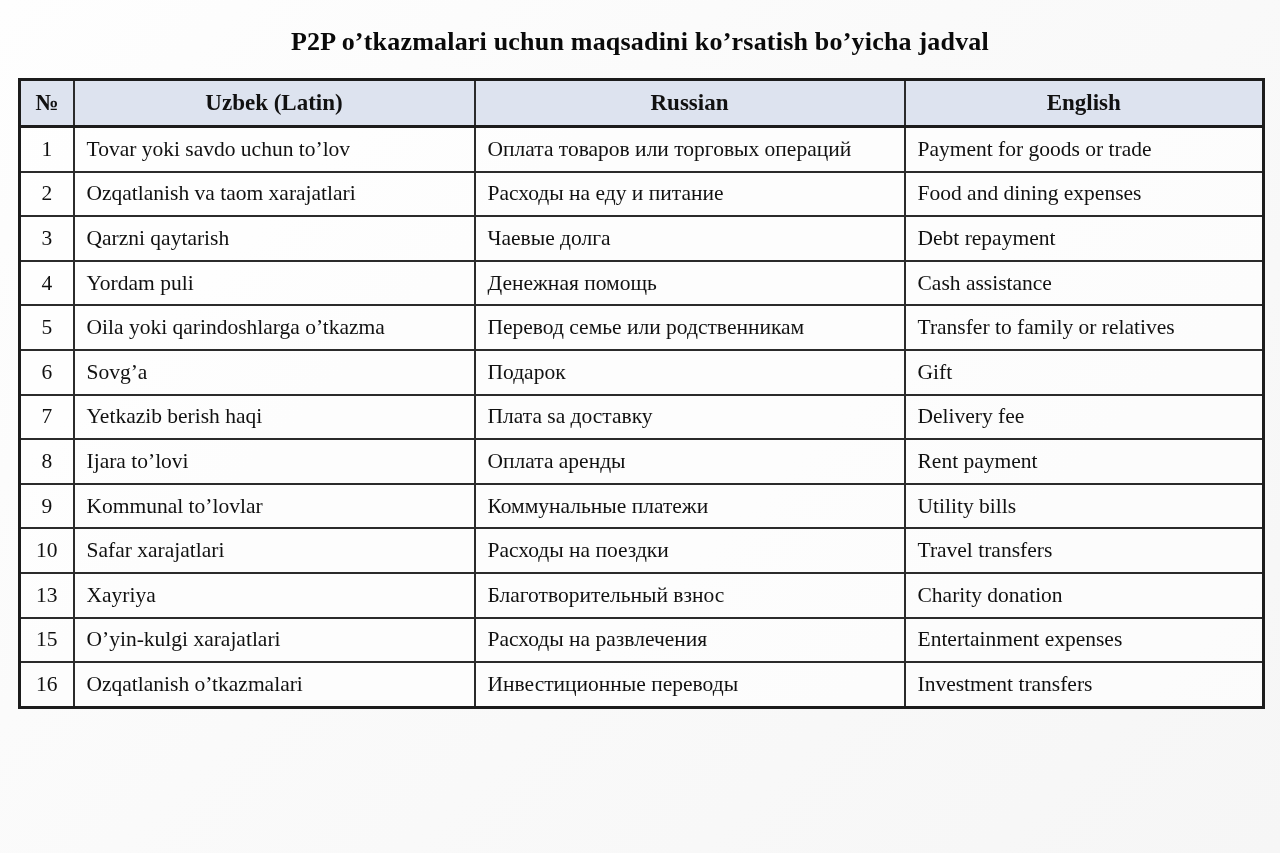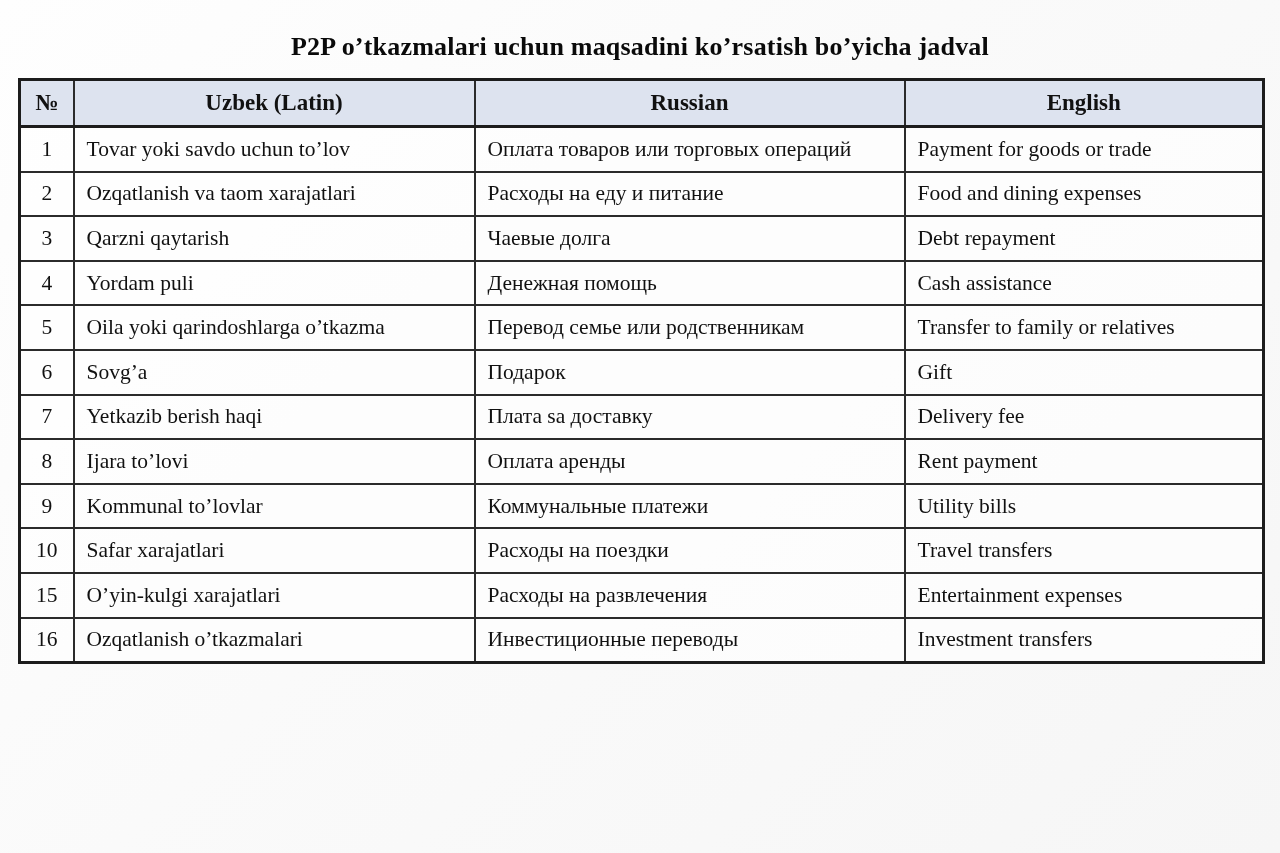--- a/index.html
+++ b/index.html
@@ -10,22 +10,22 @@
     color: #111111;
   }
   .page {
     position: relative;
     width: 1280px;
     height: 853px;
     background: linear-gradient(135deg, #fefefe 0%, #fafafa 45%, #f6f6f6 100%);
     overflow: hidden;
   }
   .doc-title {
-    margin: 16px;
-    padding-top: 16px;
+    margin: 0;
+    padding-top: 27px;
     text-align: center;
     font-size: 26px;
     font-weight: bold;
     letter-spacing: 0.2px;
     color: #0a0a0a;
   }
   table.p2p-table {
     border-collapse: collapse;
     table-layout: fixed;
     position: absolute;
@@ -144,20 +144,26 @@
           <td>Коммунальные платежи</td>
           <td>Utility bills</td>
         </tr>
         <tr>
           <td class="num">10</td>
           <td>Safar xarajatlari</td>
           <td>Расходы на поездки</td>
           <td>Travel transfers</td>
         </tr>
         <tr>
+          <td class="num">13</td>
+          <td>Xayriya</td>
+          <td>Благотворительный взнос</td>
+          <td>Charity donation</td>
+        </tr>
+        <tr>
           <td class="num">15</td>
           <td>O’yin-kulgi xarajatlari</td>
           <td>Расходы на развлечения</td>
           <td>Entertainment expenses</td>
         </tr>
         <tr>
           <td class="num">16</td>
           <td>Ozqatlanish o’tkazmalari</td>
           <td>Инвестиционные переводы</td>
           <td>Investment transfers</td>

